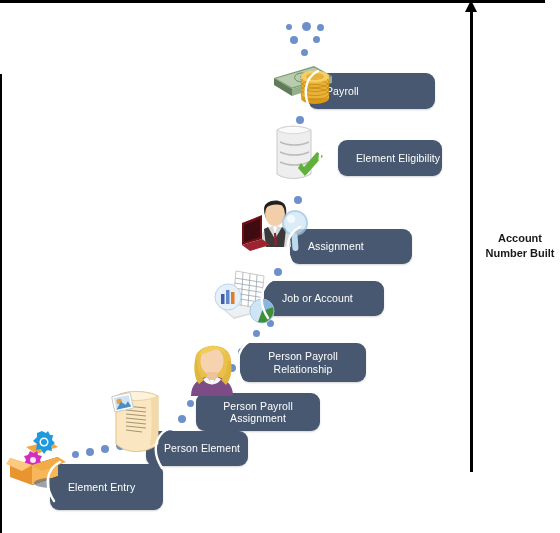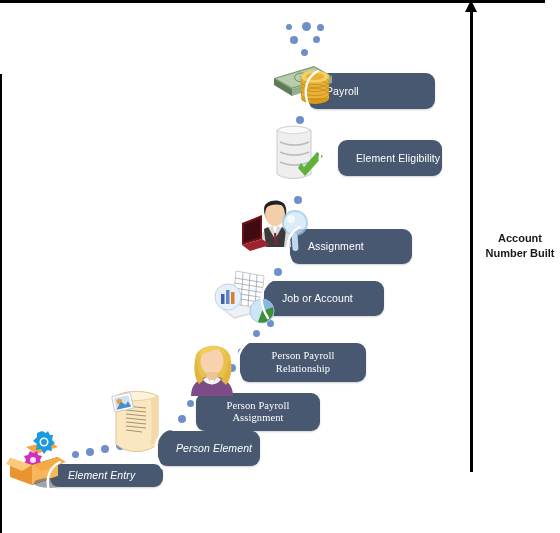--- a/index.html
+++ b/index.html
@@ -58,21 +58,21 @@
     box-shadow: 0 1px 2px rgba(0,0,0,.18);
   }
   .pill-label {
     display: block;
     width: 100%;
     font-size: 10.5px;
     color: #ffffff;
     white-space: pre-line;
   }
   .pill.align-left .pill-label { text-align: left; padding-left: 18px; }
-  .pill.align-center .pill-label { text-align: center; padding: 0 0; font-family: Liberation Serif, serif; }
+  .pill.align-center .pill-label { text-align: center; padding: 0 0; }
 
   
   .icon {
     position: absolute;
     z-index: 4;
   }
   .icon svg { display: block; overflow: visible; }
 
   
   .hook {
@@ -323,21 +323,21 @@
   </div>
 
   <div class="step">
     <div class="pill align-center" style="left:196px; top:393px; width:124px; height:38px;">
       <span class="pill-label">Person Payroll
 Assignment</span>
     </div>
   </div>
 
   <div class="step">
-    <div class="pill align-left" style="left:158px; top:431px; width:102px; height:35px;font-style:italic;">
+    <div class="pill align-left" style="left:146px; top:431px; width:102px; height:35px;">
       <span class="pill-label">Person Element</span>
     </div>
     <div class="hook" style="left:146px; top:428px;">
       <svg width="26" height="42" viewBox="0 0 26 42">
         <path d="M22 1 C8 8, 6 25, 16 40" stroke="#ffffff" stroke-width="2.4" fill="none" stroke-linecap="round"></path>
       </svg>
     </div>
 
     <div class="icon" style="left:106px; top:388px;">
       <svg width="64" height="72" viewBox="0 0 64 72">
@@ -359,21 +359,21 @@
           <rect x="7" y="6" width="19" height="16" rx="1.5" fill="#ffffff" stroke="#c9c9c9" stroke-width="1"></rect>
           <rect x="9" y="8" width="15" height="12" fill="#cfe3f5"></rect>
           <circle cx="13.5" cy="12.5" r="2.8" fill="#e8a23c"></circle>
           <path d="M9 20 L15 13 L19 17 L22 14 L24 20 Z" fill="#4a8ec2"></path>
         </g>
       </svg>
     </div>
   </div>
 
   <div class="step">
-    <div class="pill align-left" style="left:50px; top:464px; width:113px; height:23px;font-style:italic;">
+    <div class="pill align-left" style="left:50px; top:464px; width:113px; height:46px;">
       <span class="pill-label">Element Entry</span>
     </div>
     <div class="hook" style="left:38px; top:461px;">
       <svg width="26" height="42" viewBox="0 0 26 42">
         <path d="M22 1 C8 8, 6 25, 16 40" stroke="#ffffff" stroke-width="2.4" fill="none" stroke-linecap="round"></path>
       </svg>
     </div>
 
     <div class="icon" style="left:6px; top:427px;">
       <svg width="64" height="62" viewBox="0 0 64 62">

